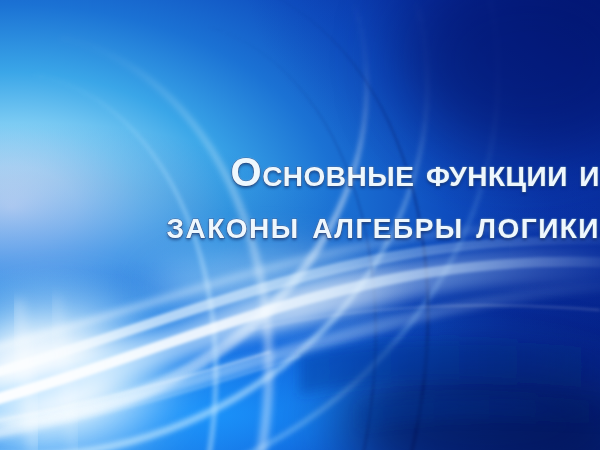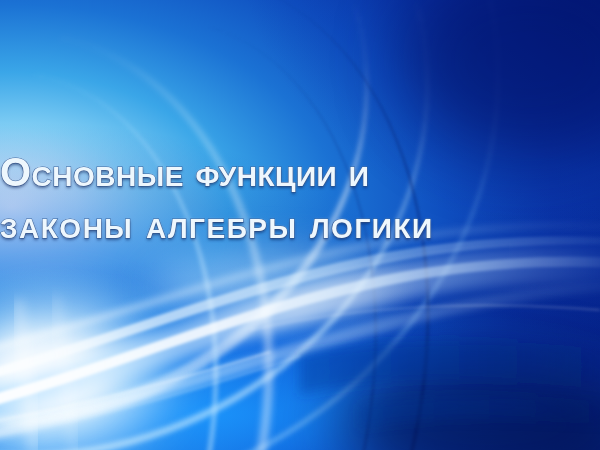--- a/index.html
+++ b/index.html
@@ -172,21 +172,21 @@
     background: rgba(2,18,104,0.55);
     filter: blur(32px);
   }
 
   
   #title-block {
     position: absolute;
     left: 0;
     top: 146px;
     width: 600px;
-    text-align: left;
+    text-align: right;
     z-index: 6;
   }
   .title-line {
     font-size: 40px;
     line-height: 52px;
     font-weight: bold;
     font-variant: small-caps;
     letter-spacing: 0.5px;
     color: #eef7fd;
     white-space: nowrap;

